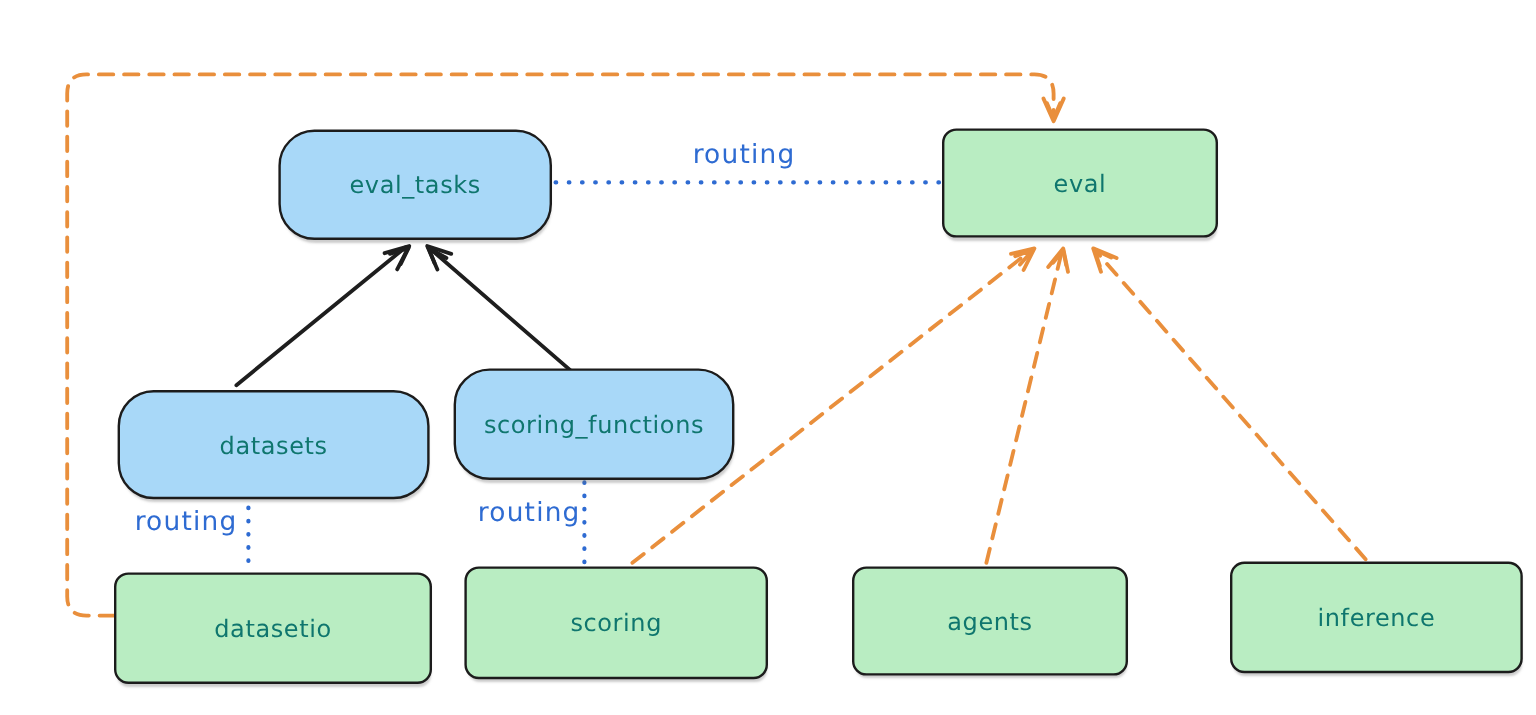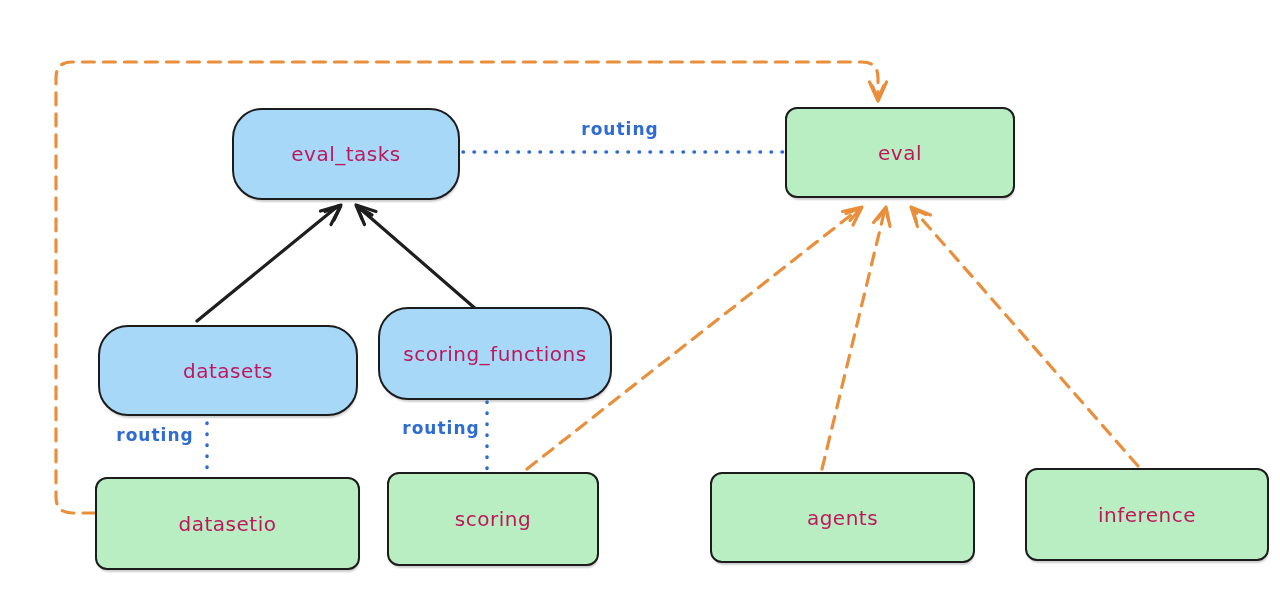--- a/index.html
+++ b/index.html
@@ -24,41 +24,41 @@
   }
   .node {
     position: absolute;
     display: flex;
     align-items: center;
     justify-content: center;
     border: 2.5px solid #1c1c1c;
     border-radius: 30px;
     font-size: 20px;
     letter-spacing: 0.5px;
-    color: #be185d;
+    color: #0f766e;
     box-shadow: 1px 4px 2px -2px rgba(110,110,110,0.35);
     box-sizing: border-box;
   }
   .node-blue  { background: #a8d8f8; }
   .node-green { background: #b9edc2; border-radius: 12px; }
 
   .n-eval-tasks        { left: 232px; top: 108px; width: 228px; height: 92px; }
   .n-eval              { left: 785px; top: 107px; width: 230px; height: 91px; }
   .n-datasets          { left:  98px; top: 325px; width: 260px; height: 91px; border-radius: 30px; }
   .n-scoring-functions { left: 378px; top: 307px; width: 234px; height: 93px; align-items: center; }
   .n-datasetio         { left:  95px; top: 477px; width: 265px; height: 93px; }
-  .n-scoring           { left: 387px; top: 472px; width: 212px; height: 94px; }
-  .n-agents            { left: 710px; top: 472px; width: 265px; height: 91px; }
+  .n-scoring           { left: 387px; top: 472px; width: 253px; height: 94px; }
+  .n-agents            { left: 710px; top: 472px; width: 230px; height: 91px; }
   .n-inference         { left: 1025px; top: 468px; width: 244px; height: 93px; }
 
   .edge-label {
     position: absolute;
     color: #2e6bd2;
-    font-size: 17px;
-    font-weight: bold;
+    font-size: 22px;
+    font-weight: normal;
     letter-spacing: 1px;
     transform: translate(-50%, -50%);
     white-space: nowrap;
   }
   .l-routing-top  { left: 620px; top: 129px; }
   .l-routing-left { left: 155px; top: 435px; }
   .l-routing-mid  { left: 441px; top: 428px; }
 </style>
 </head>
 <body>

